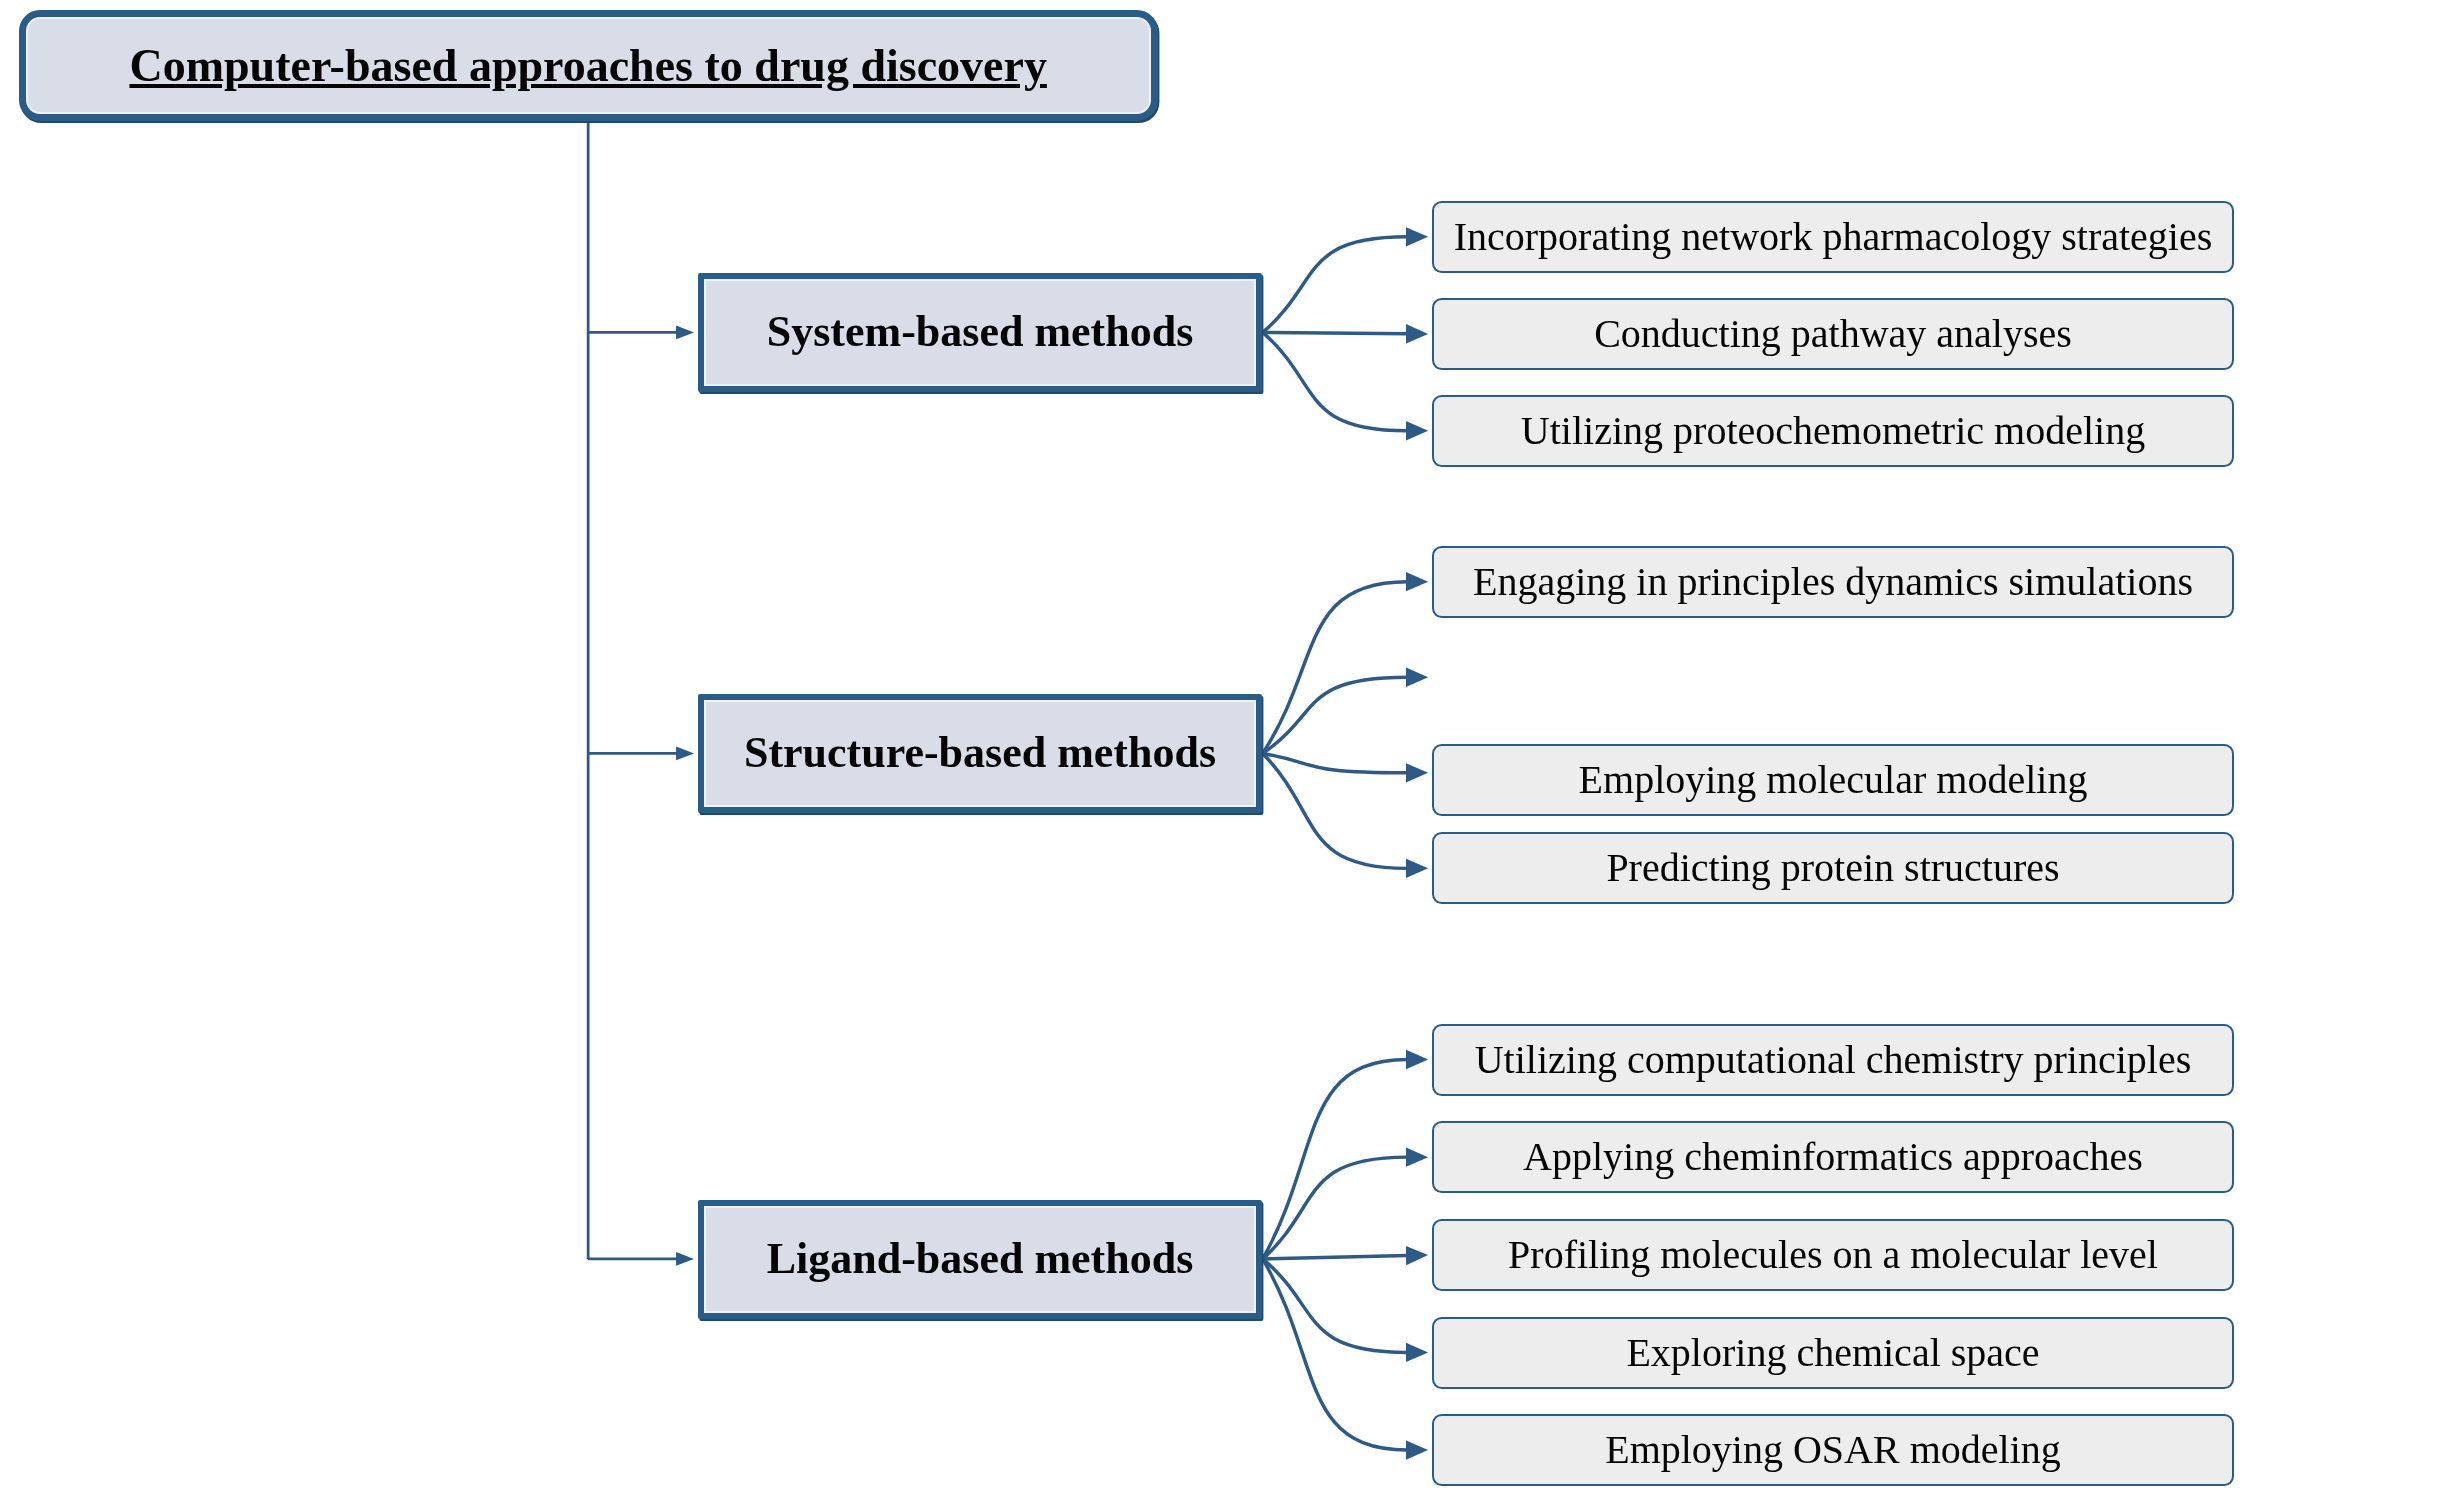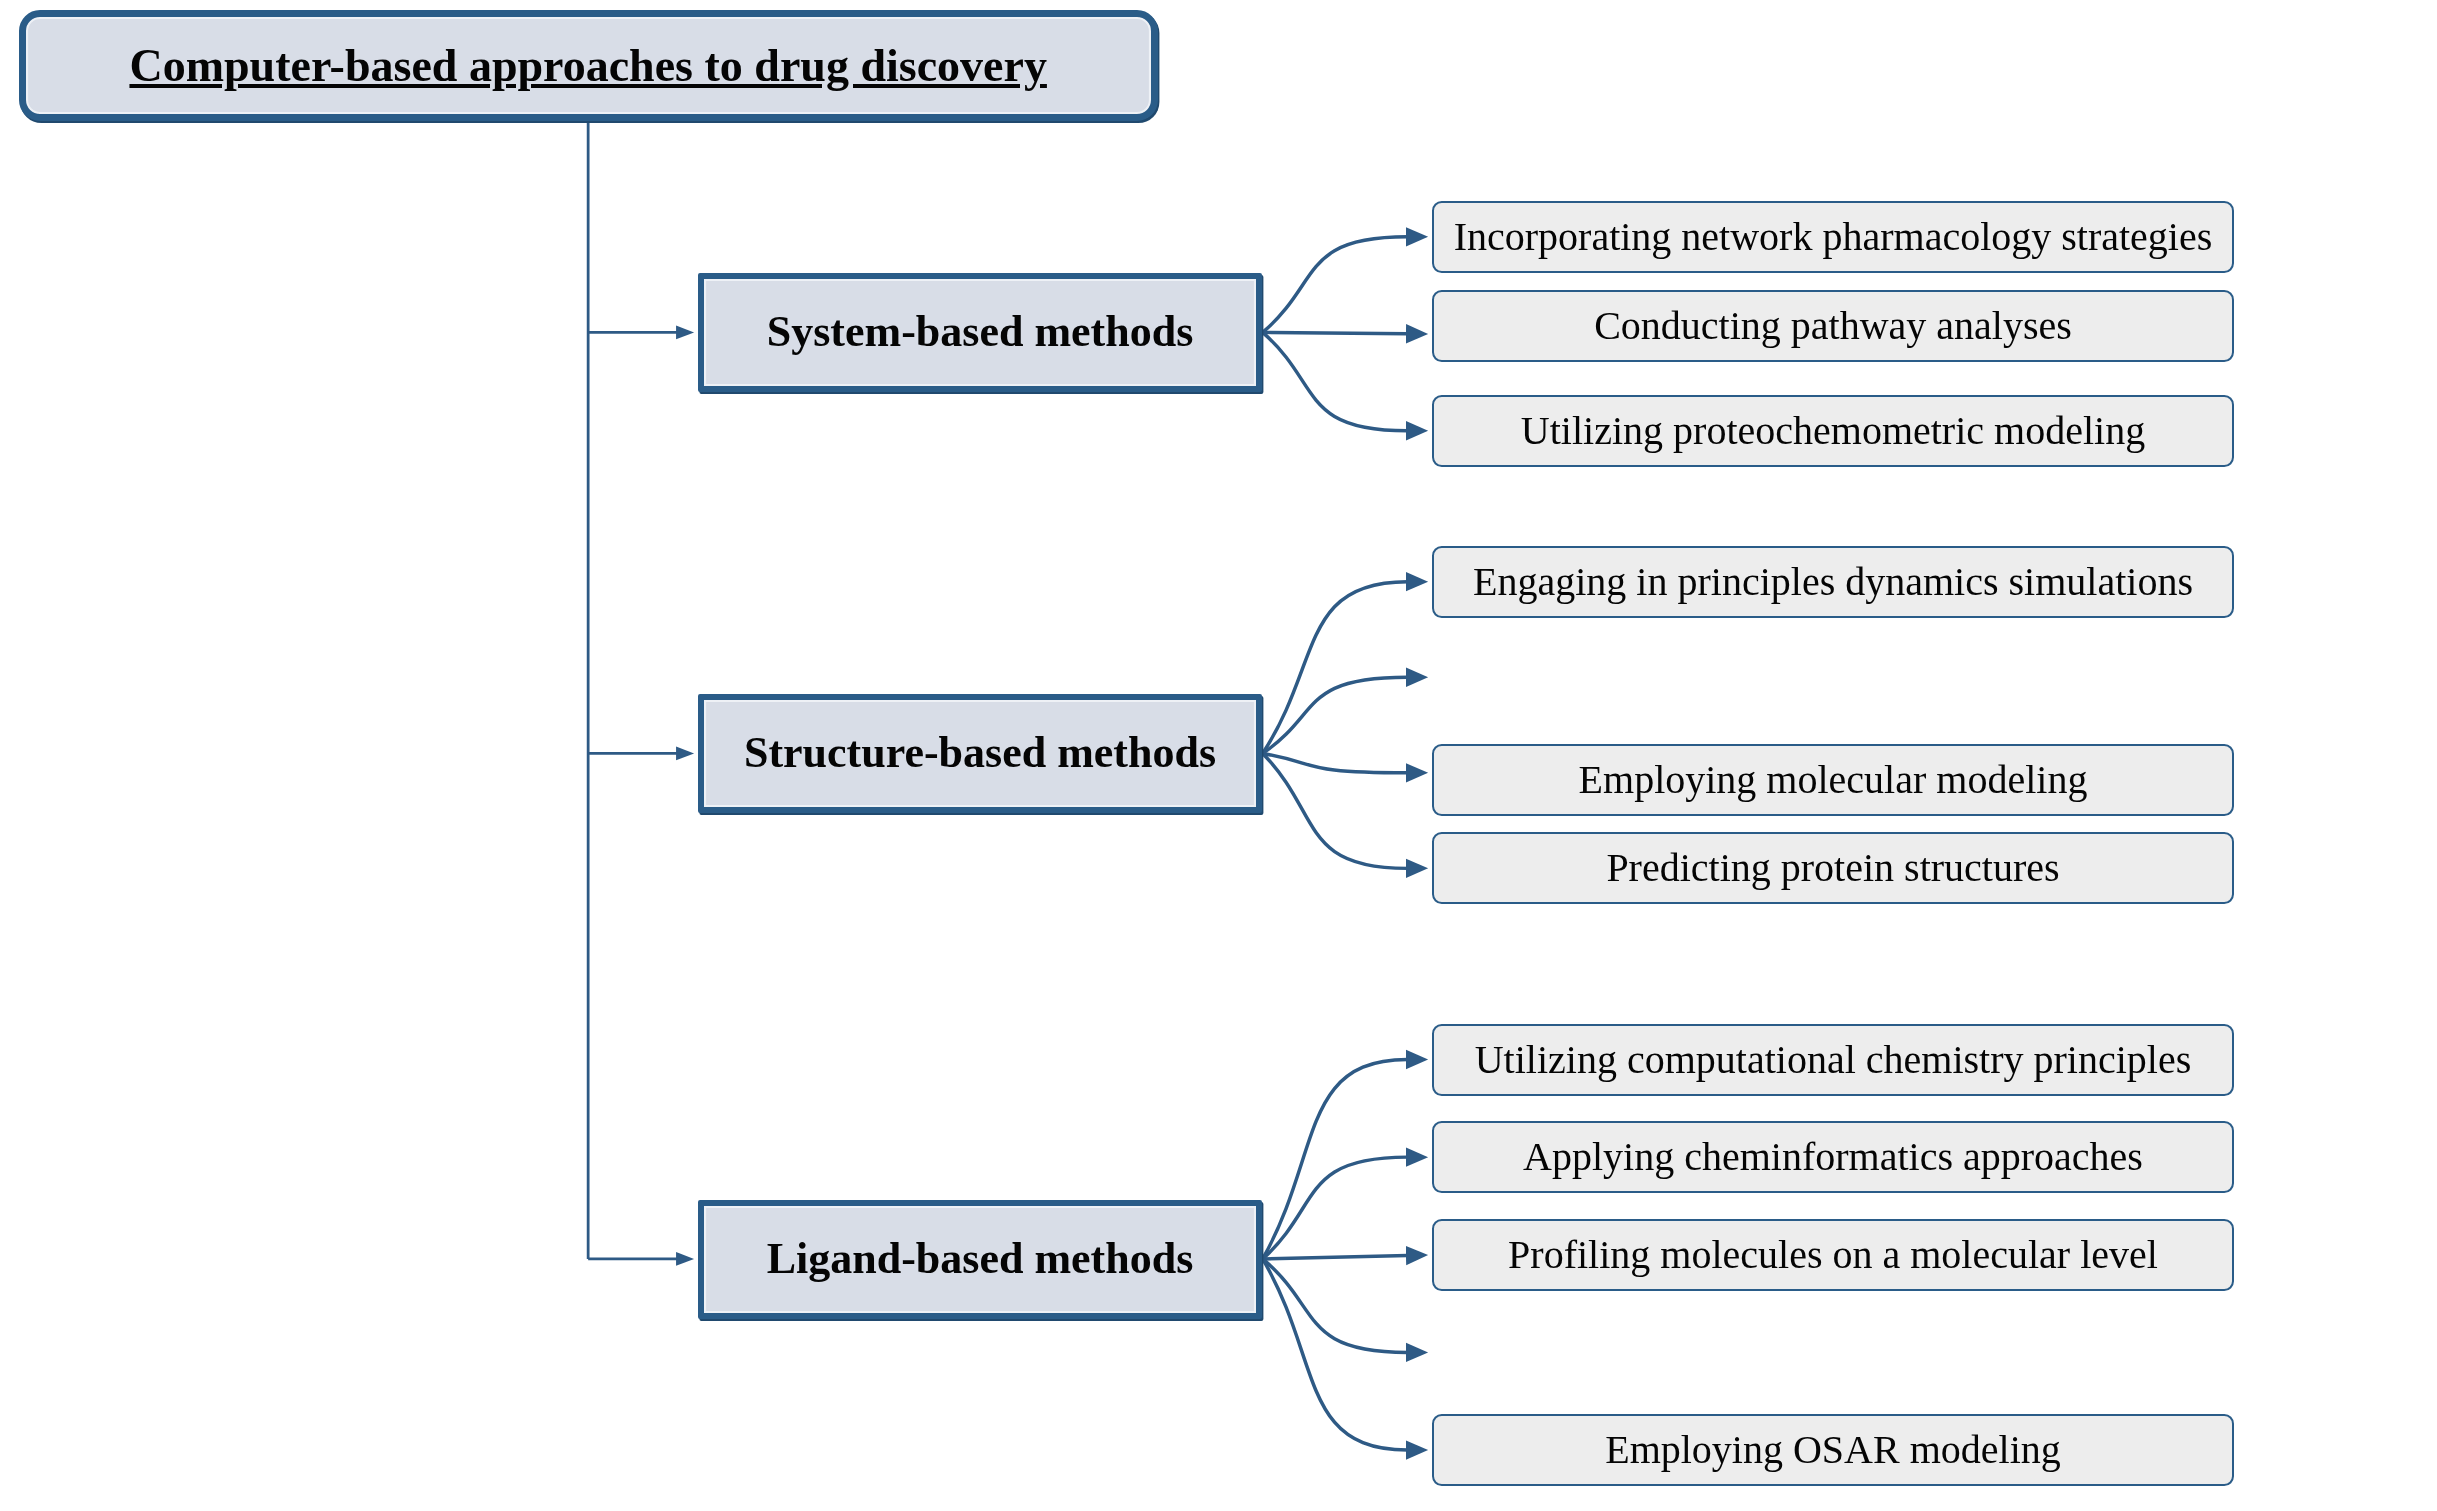--- a/index.html
+++ b/index.html
@@ -16,21 +16,21 @@
   .method{left:698px;width:564px;height:119px;
         background:#d8dde7;border:6.2px solid #2a5c88;border-radius:2px;
         font-weight:bold;font-size:44px;
         box-shadow:inset 0 0 0 2.1px #eef1f6, 1.4px 2.1px 0 0 #20496e;}
   #m-system{top:273px}
   #m-structure{top:694px}
   #m-ligand{top:1200px}
   .leaf{left:1432px;width:802px;height:72px;
         background:#ededed;border:2.8px solid #2a5c88;border-radius:9.7px;
         font-size:40px;}
-  #s1{top:201px} #s2{top:290px} #s3{top:395px}
+  #s1{top:201px} #s2{top:298px} #s3{top:395px}
   #t1{top:546px} #t2{top:641px} #t3{top:744px} #t4{top:832px}
   #l1{top:1024px} #l2{top:1121px} #l3{top:1219px} #l4{top:1317px} #l5{top:1414px}
 </style>
 </head>
 <body>
 
 <div class="canvas">
 
   <svg class="connectors" viewBox="0 0 3520 2182" xmlns="http://www.w3.org/2000/svg">
     <defs>
@@ -74,16 +74,17 @@
   <div class="node leaf" id="s2">Conducting pathway analyses</div>
   <div class="node leaf" id="s3">Utilizing proteochemometric modeling</div>
 
   <div class="node leaf" id="t1">Engaging in principles dynamics simulations</div>
   <div class="node leaf" id="t3">Employing molecular modeling</div>
   <div class="node leaf" id="t4">Predicting protein structures</div>
 
   <div class="node leaf" id="l1">Utilizing computational chemistry principles</div>
   <div class="node leaf" id="l3">Profiling molecules on a molecular level</div>
   <div class="node leaf" id="l2">Applying cheminformatics approaches</div>
+  <div class="node leaf" id="l4">Exploring chemical space</div>
   <div class="node leaf" id="l5">Employing OSAR modeling</div>
 
 </div>
 
 
 </body></html>

